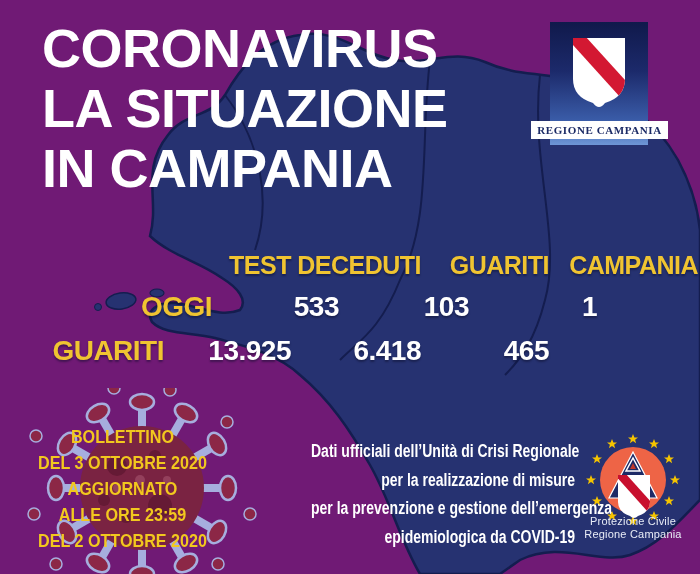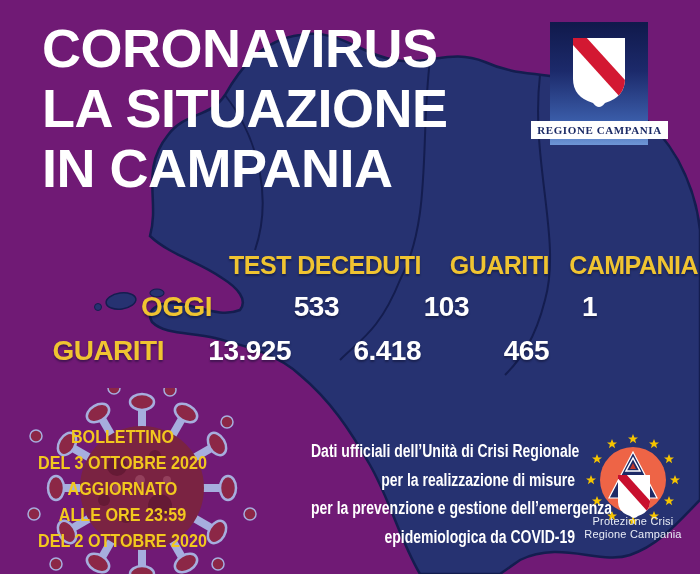--- a/index.html
+++ b/index.html
@@ -238,18 +238,18 @@
 
       <path d="M 63,24 L 39,70 L 87,70 Z" fill="#1d2a66" stroke="#ffffff" stroke-width="1.2"></path>
 
       <path d="M 63,30 L 56,43 L 70,43 Z" fill="none" stroke="#ffffff" stroke-width="1.5"></path>
       <path d="M 63,35 L 60,41 L 66,41 Z" fill="#c0392b"></path>
 
       <path d="M 48,47 H 80 V 74 Q 80,84 68,88 Q 64,92 60,88 Q 48,84 48,74 Z" fill="#ffffff"></path>
       <line x1="49" y1="45" x2="84" y2="84" stroke="#c8102e" stroke-width="9" clip-path="url(#pcShieldClip)"></line>
     </svg>
     <div class="pc-text">
-      <div>Protezione Crisi</div>
+      <div>Protezione Civile</div>
       <div>Regione Campania</div>
     </div>
   </div>
 
 </div>
 
 </body></html>

